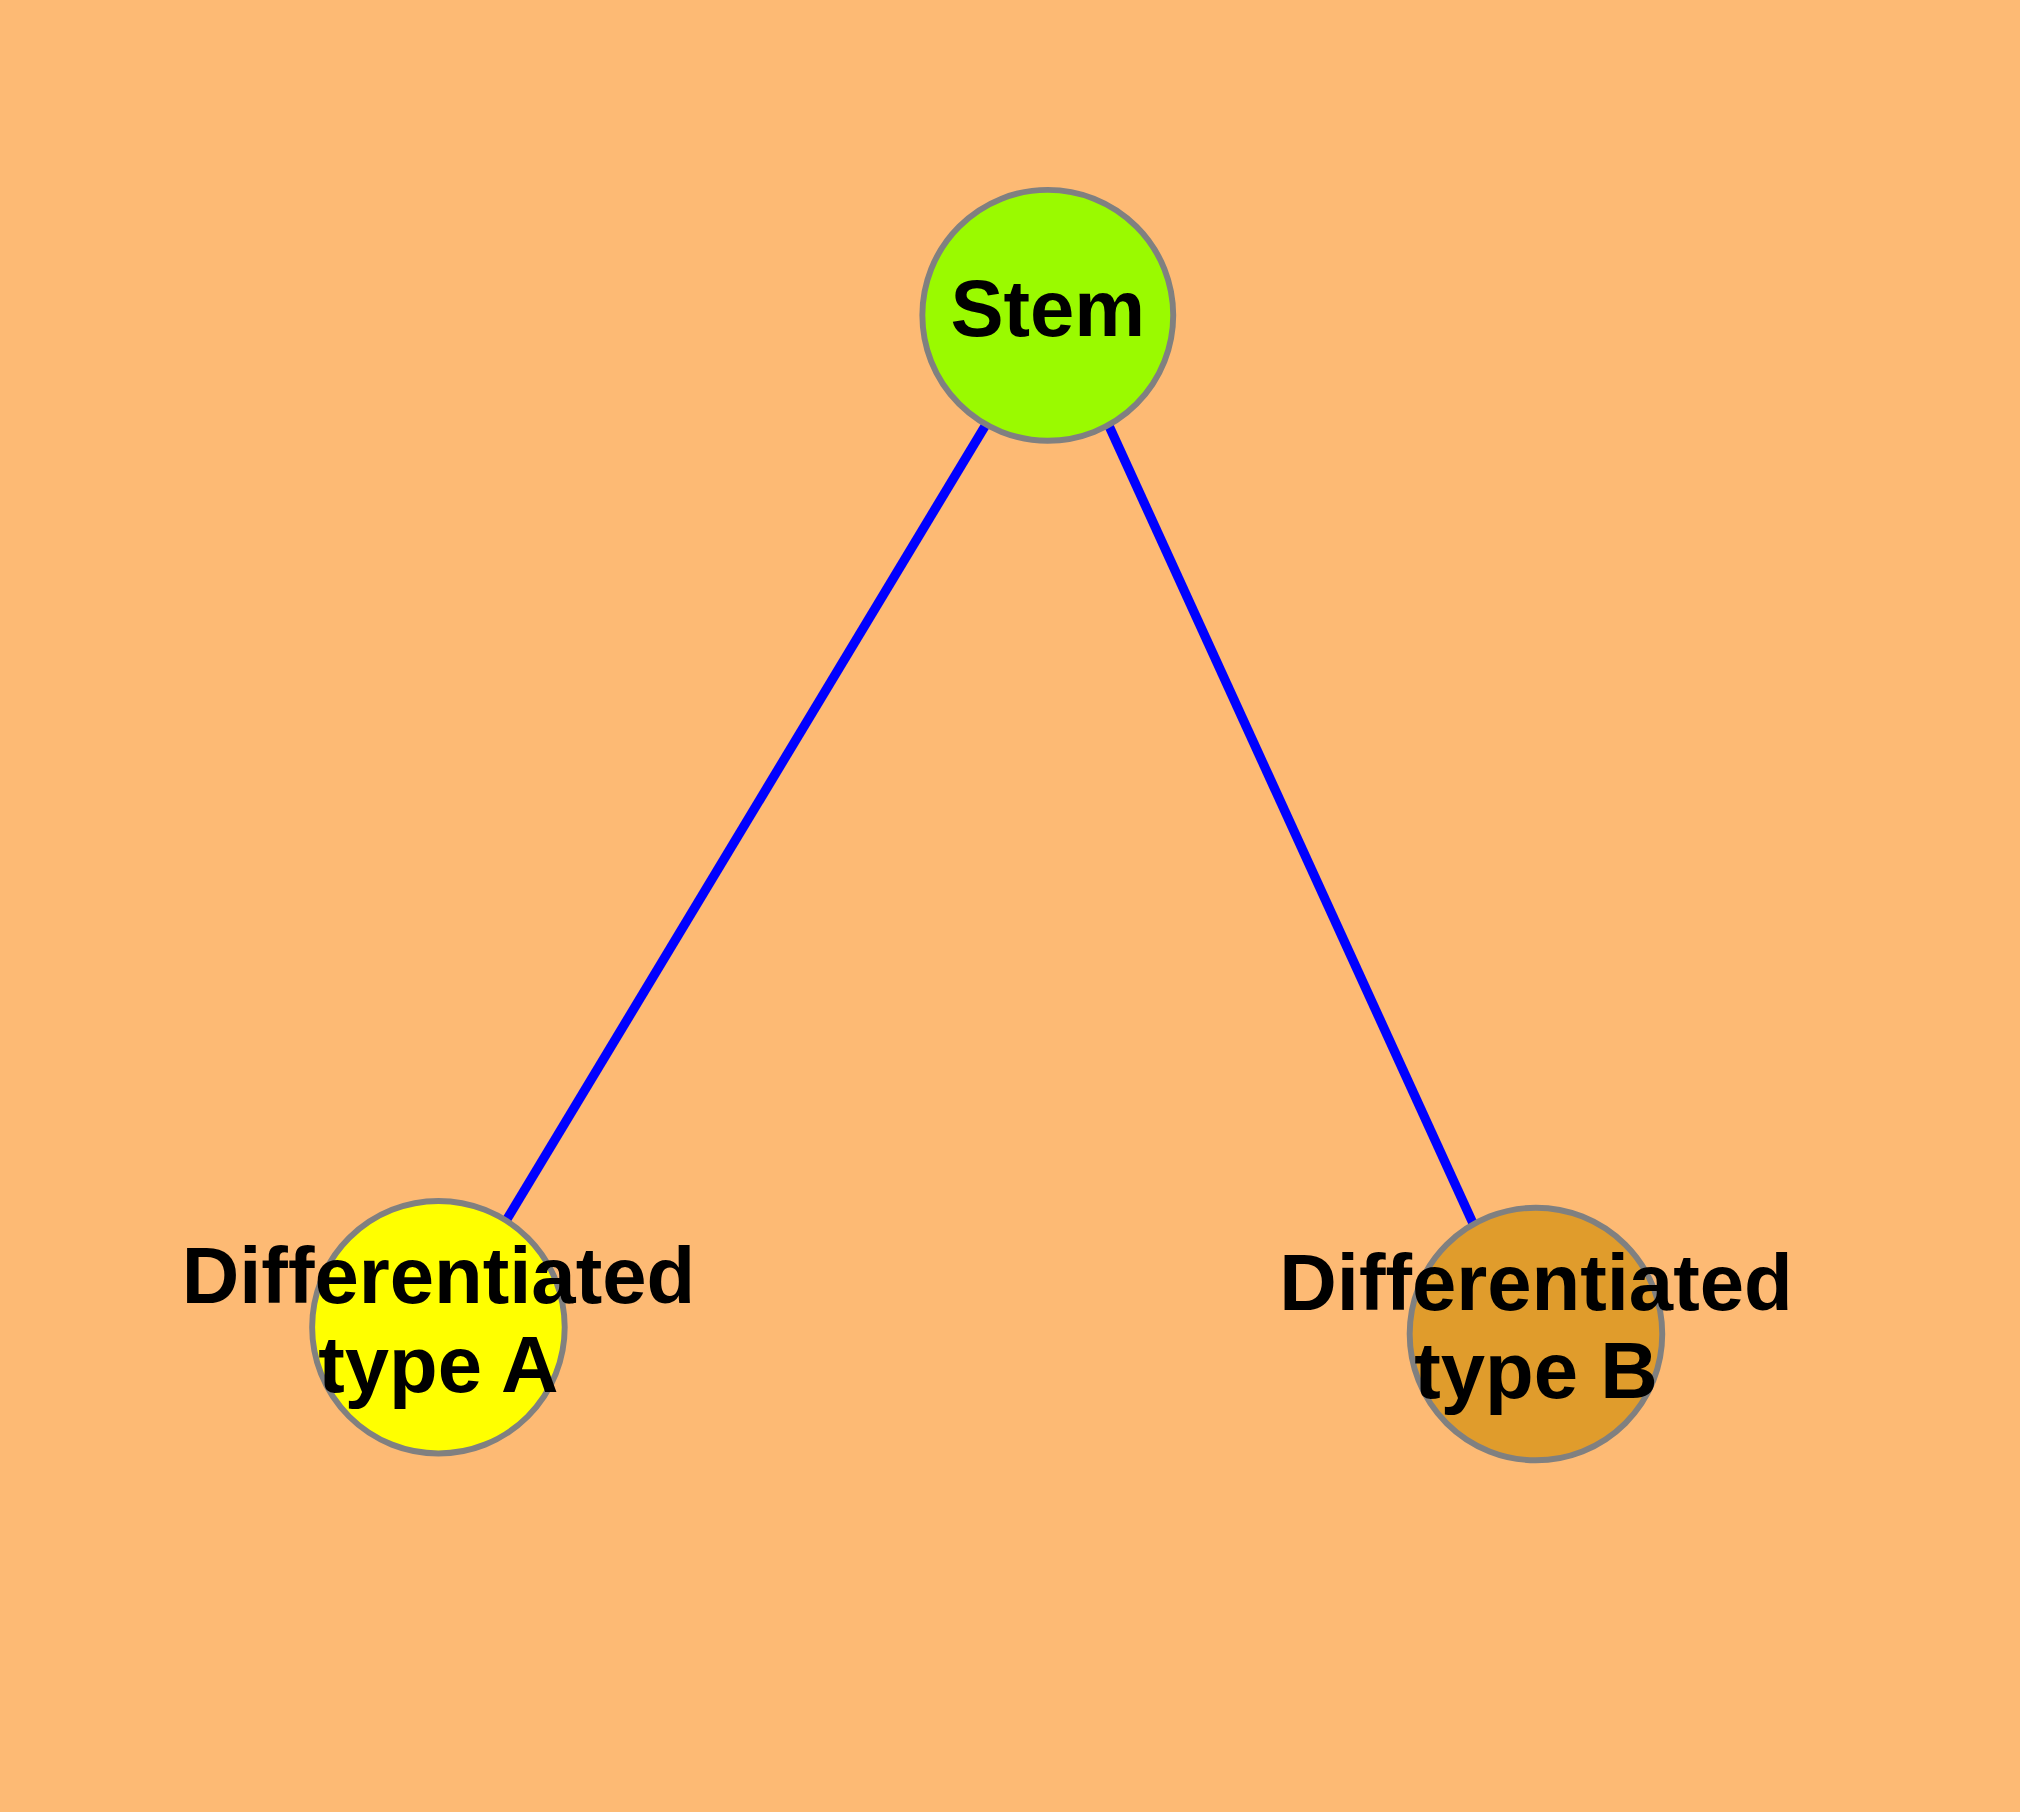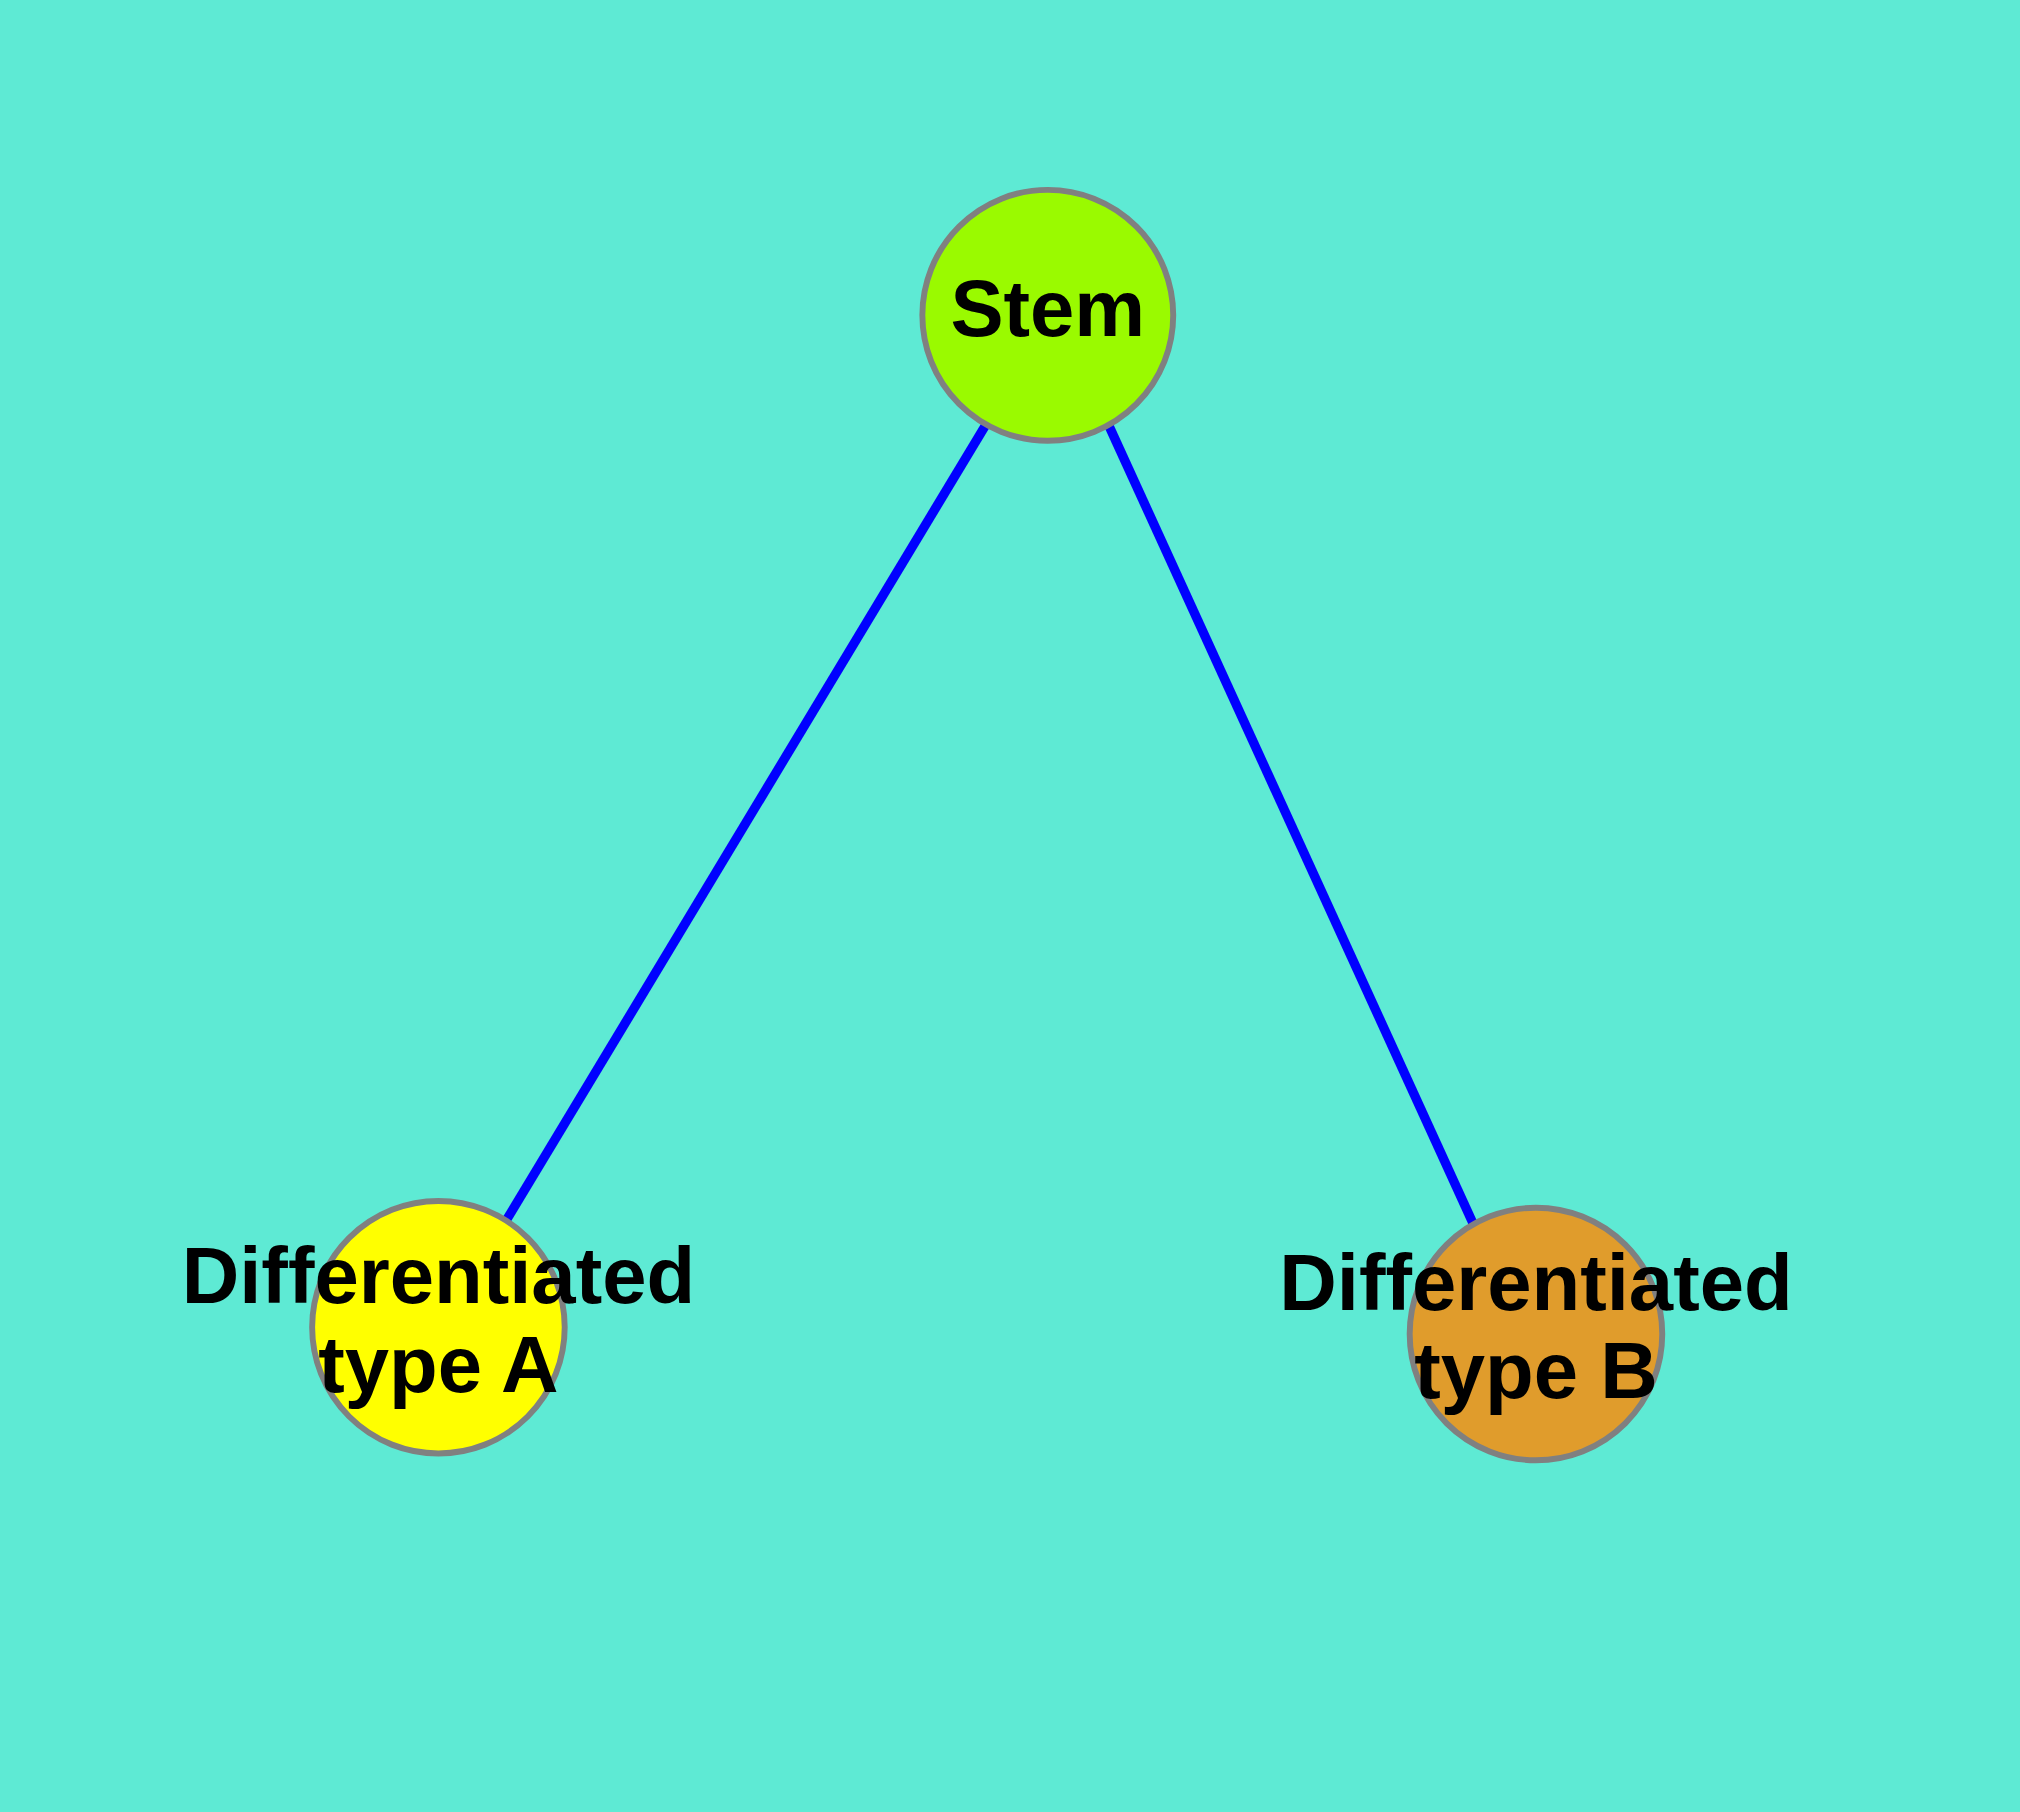--- a/index.html
+++ b/index.html
@@ -40,21 +40,21 @@
     fill: #000000;
     text-anchor: middle;
     dominant-baseline: auto;
     paint-order: normal;
     white-space: pre;
   }
 </style>
 </head>
 <body>
 
-<div id="canvas" style="width: 2021px; height: 1812px; background: #5eead4;">
+<div id="canvas" style="width: 2021px; height: 1812px; background: #fdba74;">
   <svg id="graph-svg" viewBox="0 0 2384 2138" xmlns="http://www.w3.org/2000/svg">
 
     <g>
       <line class="edge-line" x1="1163" y1="501" x2="597" y2="1440" stroke="#0000ff"></line>
       <line class="edge-line" x1="1308" y1="502" x2="1738" y2="1444" stroke="#0000ff"></line>
     </g>
 
     <g>
 
       <g>

